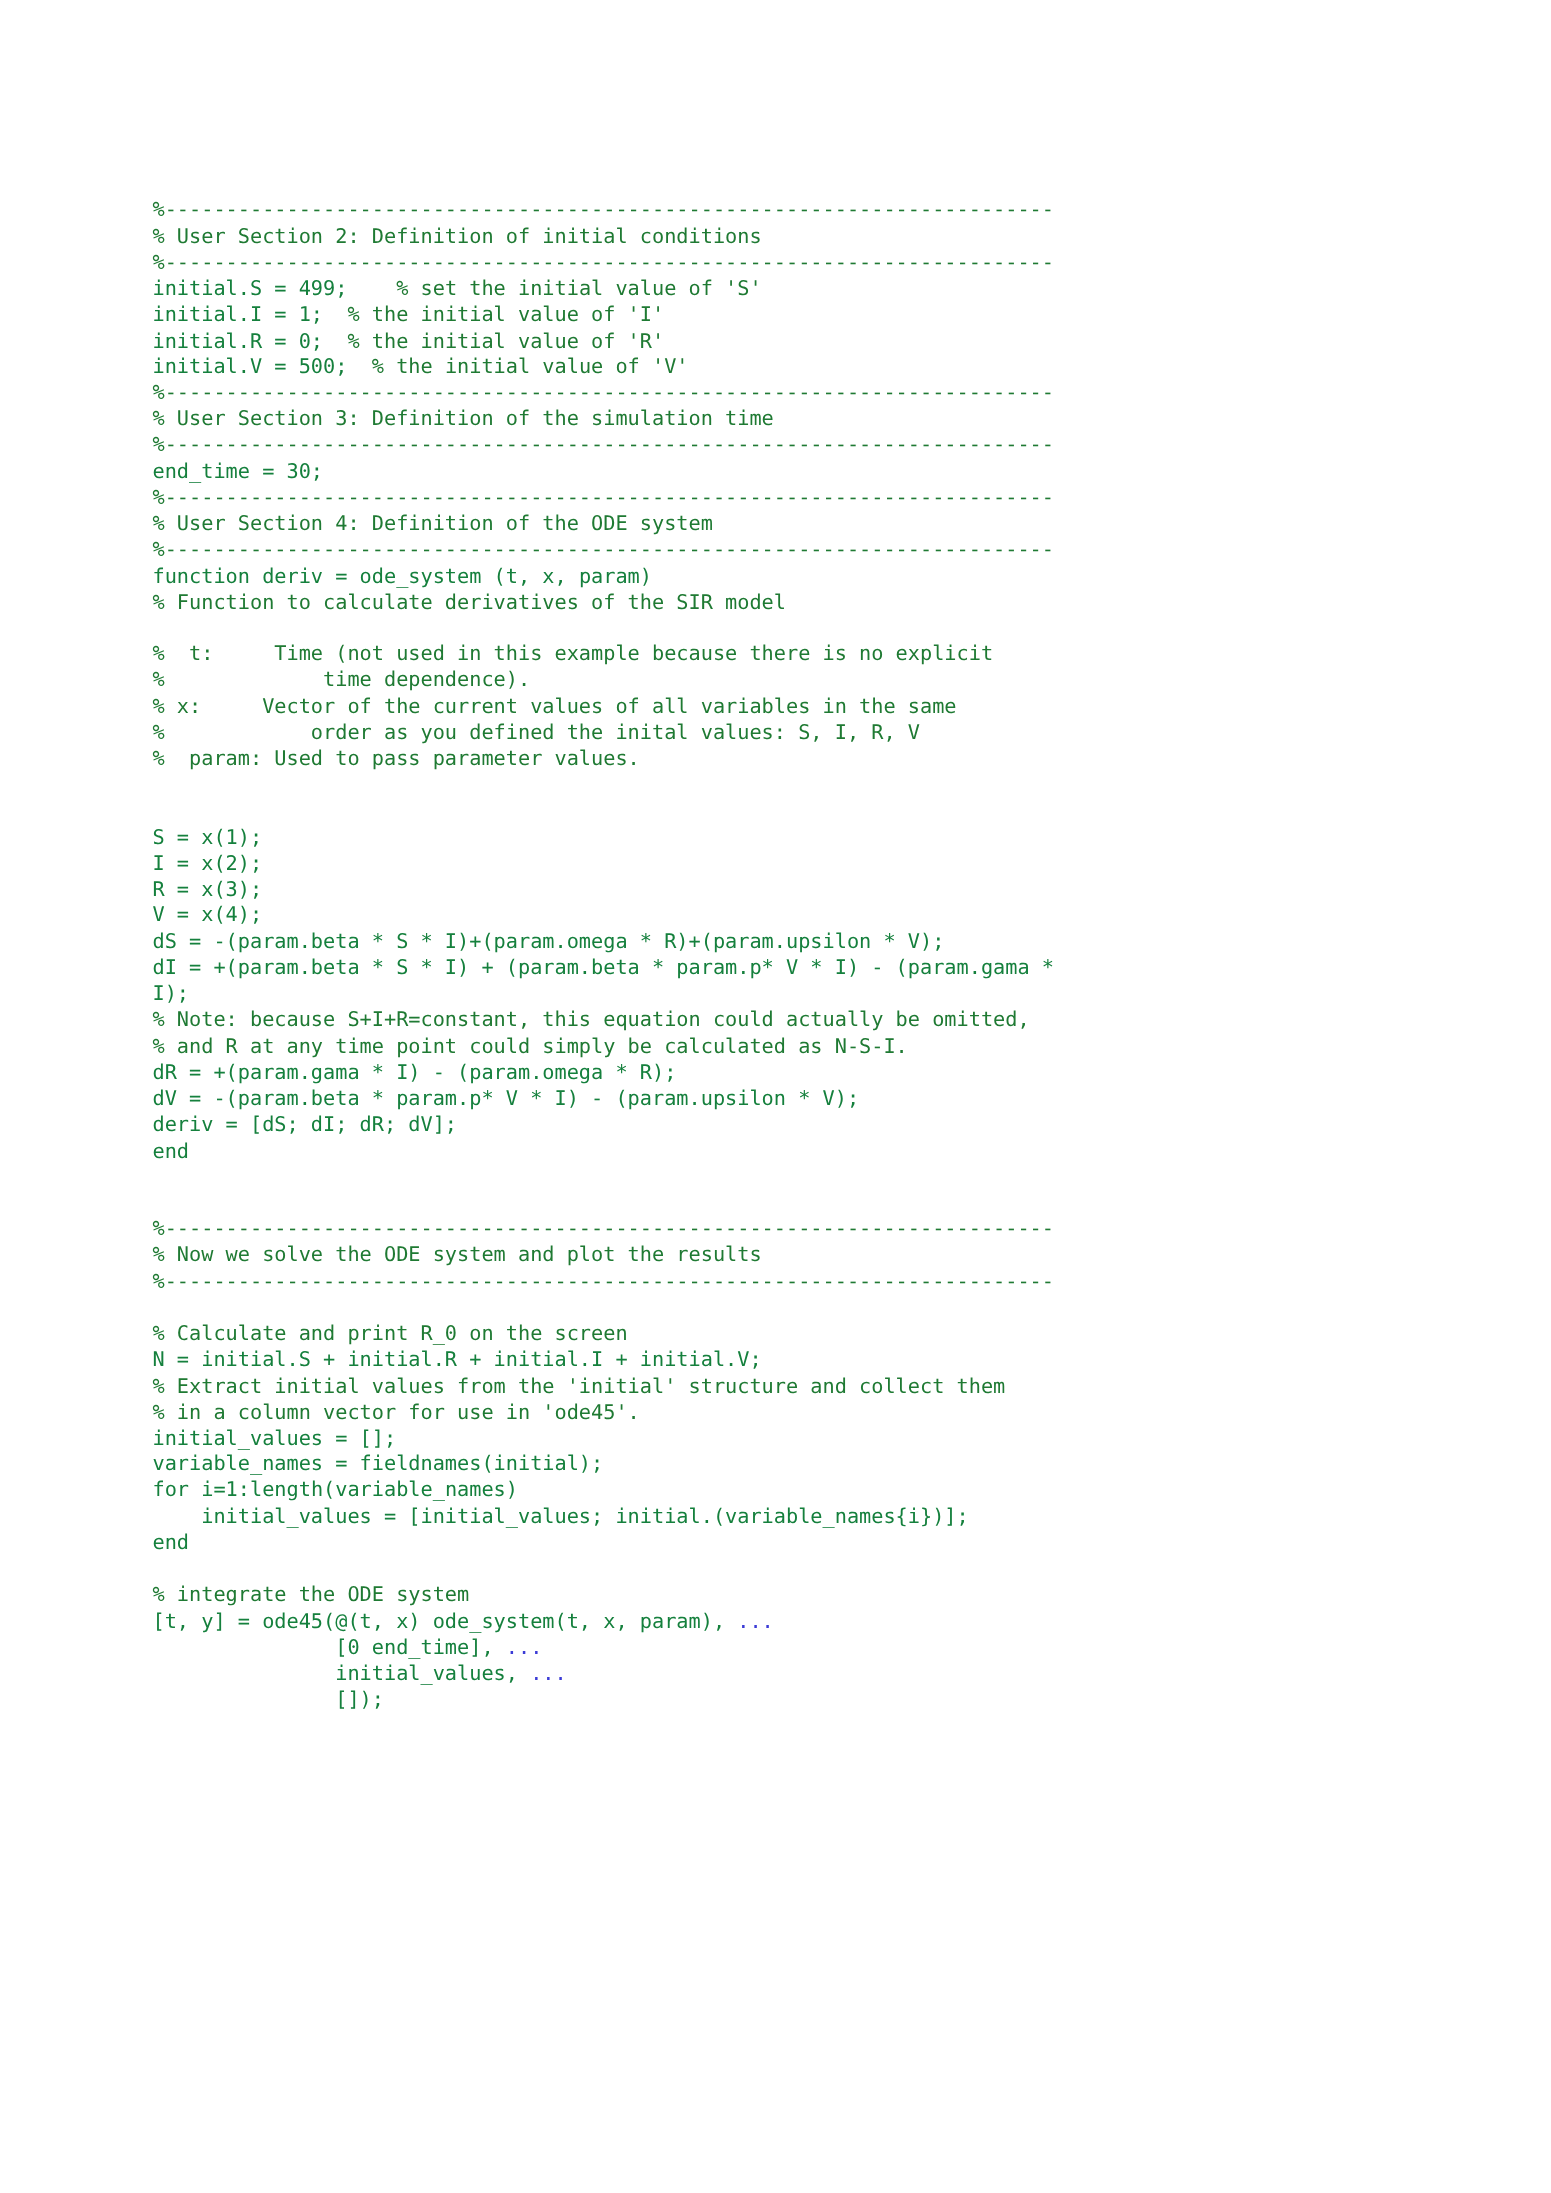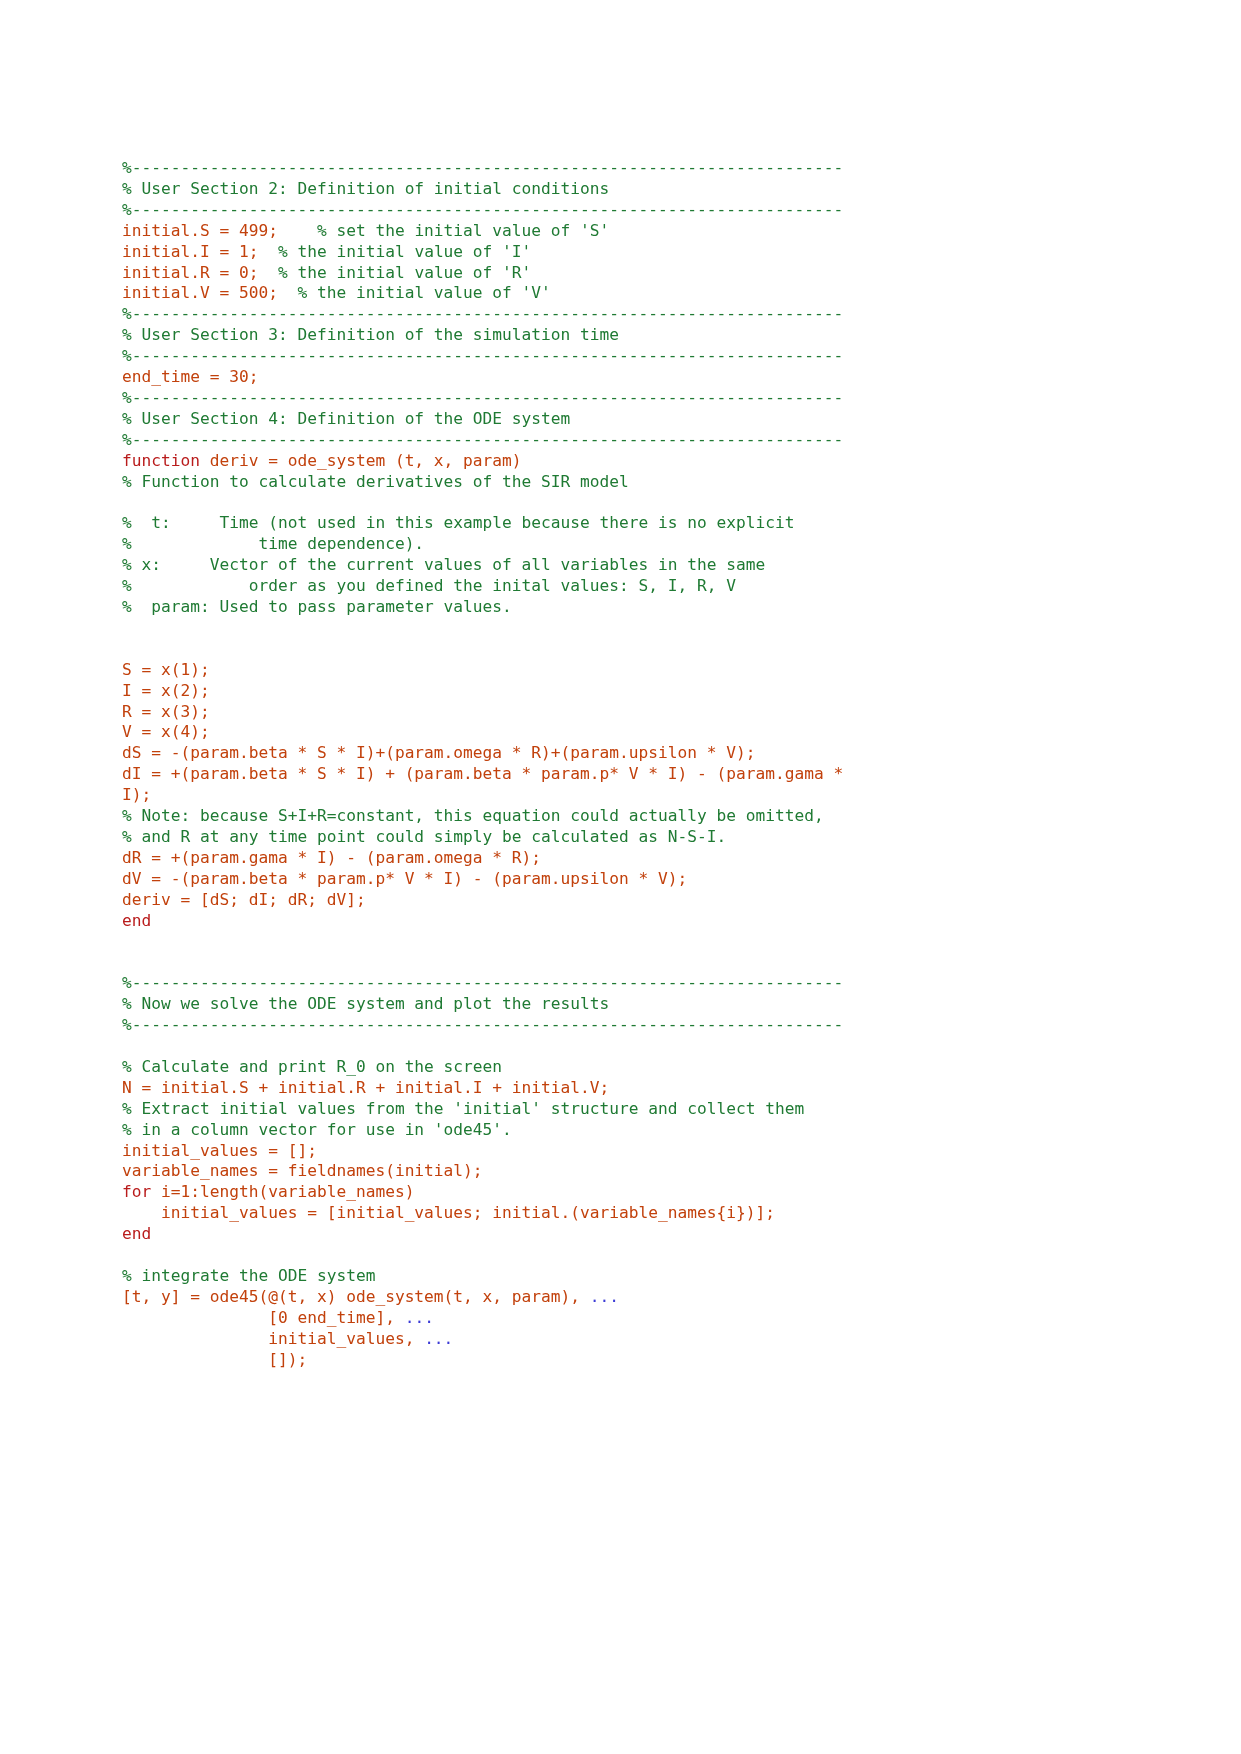--- a/index.html
+++ b/index.html
@@ -30,23 +30,23 @@
     line-height: 20.9px;
     color: #000000;
     white-space: pre;
     letter-spacing: 0px;
   }
   .line {
     white-space: pre;
     min-height: 20.9px;
   }
   .cmt { color: #1f7a33; }
-  .kw  { color: #b91c1c; }
+  .kw  { color: #15803d; }
   .cont { color: #3b3bd6; }
-  .code { color: #c2410c; }
+  .code { color: #15803d; }
   .blank { height: 20.9px; }
 </style>
 </head>
 <body>
 
 <div class="page">
   <div class="code-listing" id="listing"><div class="line"><span class="cmt">%-------------------------------------------------------------------------</span></div><div class="line"><span class="cmt">% User Section 2: Definition of initial conditions</span></div><div class="line"><span class="cmt">%-------------------------------------------------------------------------</span></div><div class="line"><span class="code">initial.S = 499;</span><span class="cmt">    % set the initial value of 'S'</span></div><div class="line"><span class="code">initial.I = 1;</span><span class="cmt">  % the initial value of 'I'</span></div><div class="line"><span class="code">initial.R = 0;</span><span class="cmt">  % the initial value of 'R'</span></div><div class="line"><span class="code">initial.V = 500;</span><span class="cmt">  % the initial value of 'V'</span></div><div class="line"><span class="cmt">%-------------------------------------------------------------------------</span></div><div class="line"><span class="cmt">% User Section 3: Definition of the simulation time</span></div><div class="line"><span class="cmt">%-------------------------------------------------------------------------</span></div><div class="line"><span class="code">end_time = 30;</span></div><div class="line"><span class="cmt">%-------------------------------------------------------------------------</span></div><div class="line"><span class="cmt">% User Section 4: Definition of the ODE system</span></div><div class="line"><span class="cmt">%-------------------------------------------------------------------------</span></div><div class="line"><span class="kw">function</span><span class="code"> deriv = ode_system (t, x, param)</span></div><div class="line"><span class="cmt">% Function to calculate derivatives of the SIR model</span></div><div class="line blank">​</div><div class="line"><span class="cmt">%  t:     Time (not used in this example because there is no explicit</span></div><div class="line"><span class="cmt">%             time dependence).</span></div><div class="line"><span class="cmt">% x:     Vector of the current values of all variables in the same</span></div><div class="line"><span class="cmt">%            order as you defined the inital values: S, I, R, V</span></div><div class="line"><span class="cmt">%  param: Used to pass parameter values.</span></div><div class="line blank">​</div><div class="line blank">​</div><div class="line"><span class="code">S = x(1);</span></div><div class="line"><span class="code">I = x(2);</span></div><div class="line"><span class="code">R = x(3);</span></div><div class="line"><span class="code">V = x(4);</span></div><div class="line"><span class="code">dS = -(param.beta * S * I)+(param.omega * R)+(param.upsilon * V);</span></div><div class="line"><span class="code">dI = +(param.beta * S * I) + (param.beta * param.p* V * I) - (param.gama *</span></div><div class="line"><span class="code">I);</span></div><div class="line"><span class="cmt">% Note: because S+I+R=constant, this equation could actually be omitted,</span></div><div class="line"><span class="cmt">% and R at any time point could simply be calculated as N-S-I.</span></div><div class="line"><span class="code">dR = +(param.gama * I) - (param.omega * R);</span></div><div class="line"><span class="code">dV = -(param.beta * param.p* V * I) - (param.upsilon * V);</span></div><div class="line"><span class="code">deriv = [dS; dI; dR; dV];</span></div><div class="line"><span class="kw">end</span></div><div class="line blank">​</div><div class="line blank">​</div><div class="line"><span class="cmt">%-------------------------------------------------------------------------</span></div><div class="line"><span class="cmt">% Now we solve the ODE system and plot the results</span></div><div class="line"><span class="cmt">%-------------------------------------------------------------------------</span></div><div class="line blank">​</div><div class="line"><span class="cmt">% Calculate and print R_0 on the screen</span></div><div class="line"><span class="code">N = initial.S + initial.R + initial.I + initial.V;</span></div><div class="line"><span class="cmt">% Extract initial values from the 'initial' structure and collect them</span></div><div class="line"><span class="cmt">% in a column vector for use in 'ode45'.</span></div><div class="line"><span class="code">initial_values = [];</span></div><div class="line"><span class="code">variable_names = fieldnames(initial);</span></div><div class="line"><span class="kw">for</span><span class="code"> i=1:length(variable_names)</span></div><div class="line"><span class="code">    initial_values = [initial_values; initial.(variable_names{i})];</span></div><div class="line"><span class="kw">end</span></div><div class="line blank">​</div><div class="line"><span class="cmt">% integrate the ODE system</span></div><div class="line"><span class="code">[t, y] = ode45(@(t, x) ode_system(t, x, param), </span><span class="cont">...</span></div><div class="line"><span class="code">               [0 end_time], </span><span class="cont">...</span></div><div class="line"><span class="code">               initial_values, </span><span class="cont">...</span></div><div class="line"><span class="code">               []);</span></div></div>
 </div>
 
 </body></html>

